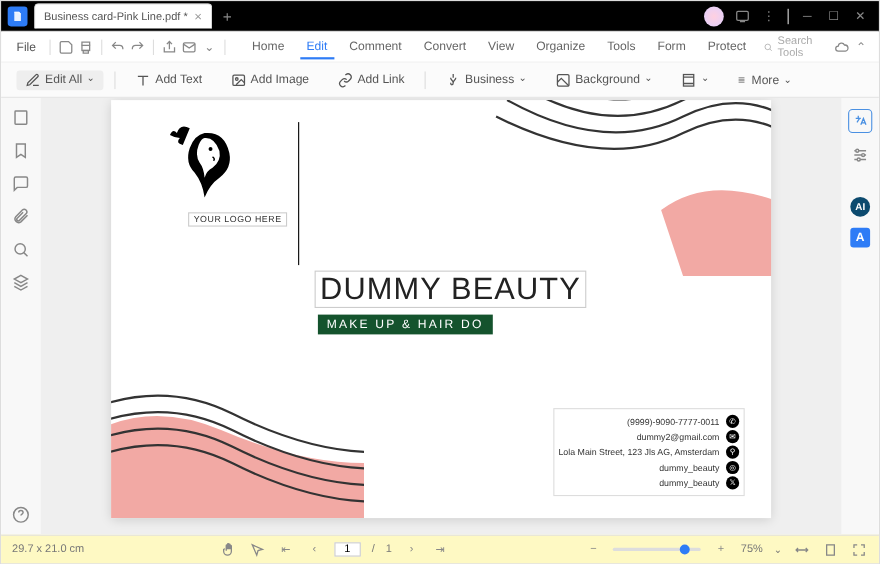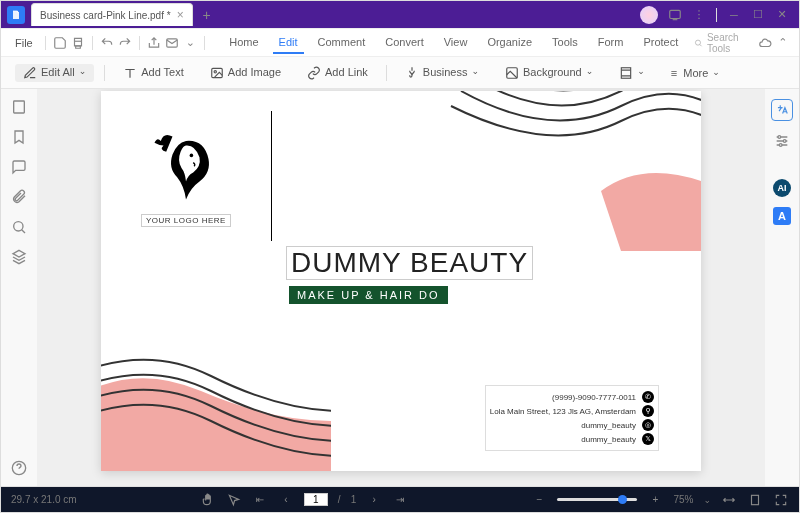--- a/index.html
+++ b/index.html
@@ -1,18 +1,18 @@
 <!DOCTYPE html>
 <html><head>
 <meta charset="utf-8">
 <style>
 *{box-sizing:border-box;margin:0;padding:0;font-family:-apple-system,BlinkMacSystemFont,"Segoe UI",Arial,sans-serif}
 body{background:#f0f0f0;width:800px;height:513px;overflow:hidden;font-size:11px;color:#333}
 .window{background:#fff;height:100%;display:flex;flex-direction:column;border:1px solid #ddd}
-.titlebar{height:28px;display:flex;align-items:center;padding:0 6px;background:#4c1d95;border-bottom:1px solid #eee}
+.titlebar{height:28px;display:flex;align-items:center;padding:0 6px;background:#000000;border-bottom:1px solid #eee}
 .app-icon{width:18px;height:18px;background:#2e7cf6;border-radius:3px;margin-right:6px;display:flex;align-items:center;justify-content:center}
 .app-icon svg{width:12px;height:12px}
 .tab{background:#fff;border:1px solid #ddd;border-bottom:none;border-radius:4px 4px 0 0;padding:4px 8px;display:flex;align-items:center;gap:6px;font-size:10px;color:#555;margin-right:4px}
 .tab-close{color:#999;cursor:pointer;font-size:12px}
 .tab-add{width:20px;height:20px;display:flex;align-items:center;justify-content:center;color:#888;font-size:14px;cursor:pointer}
 .title-spacer{flex:1}
 .title-btns{display:flex;gap:2px;align-items:center}
 .title-btn{width:22px;height:22px;display:flex;align-items:center;justify-content:center;color:#888;cursor:pointer}
 .ai-circle{width:18px;height:18px;border-radius:50%;background:radial-gradient(circle,#ffd0e0,#e0d0ff);margin-right:4px}
 .menubar{height:28px;display:flex;align-items:center;padding:0 8px;gap:2px;border-bottom:1px solid #eee;font-size:11px}
@@ -31,31 +31,31 @@
 .main{flex:1;display:flex;overflow:hidden}
 .left-rail{width:36px;background:#f8f8f8;display:flex;flex-direction:column;align-items:center;padding:10px 0;gap:14px}
 .rail-icon{width:16px;height:16px;color:#888;cursor:pointer;display:flex;align-items:center;justify-content:center}
 .canvas-area{flex:1;background:#efefef;position:relative;display:flex;justify-content:center;padding:0;overflow:hidden}
 .right-rail{width:34px;background:#f8f8f8;display:flex;flex-direction:column;align-items:center;padding:10px 0;gap:10px}
 .right-btn{width:20px;height:20px;display:flex;align-items:center;justify-content:center;cursor:pointer;font-size:11px}
 .ai-badge{width:18px;height:18px;border-radius:50%;background:#0c4a6e;color:#fff;font-size:9px;display:flex;align-items:center;justify-content:center;font-weight:bold}
 .canvas{width:600px;height:380px;background:#fff;box-shadow:0 2px 10px rgba(0,0,0,.15);margin-top:2px;position:relative;overflow:hidden}
 .wave-tr{position:absolute;top:-40px;right:-40px;width:300px;height:200px}
 .wave-bl{position:absolute;bottom:-30px;left:-30px;width:260px;height:180px}
-.logo-box{position:absolute;top:32px;left:40px;width:120px;text-align:left}
+.logo-box{position:absolute;top:12px;left:40px;width:120px;text-align:right}
 .logo-svg{width:90px;height:90px}
 .logo-caption{font-size:8px;letter-spacing:.5px;color:#333;border:1px solid #ccc;padding:1px 4px;display:inline-block}
 .vline{position:absolute;top:20px;left:170px;width:1px;height:130px;background:#000}
 .title-box{position:absolute;top:155px;left:185px;font-size:28px;font-weight:400;color:#222;border:1px solid #ccc;padding:0 4px;letter-spacing:1px}
 .subtitle{position:absolute;top:195px;left:188px;background:#14532d;color:#fff;font-size:11px;padding:3px 8px;letter-spacing:2px}
 .body-text{position:absolute;top:218px;left:188px;width:230px;font-size:9px;color:#444;border:1px solid #ccc;padding:2px 4px;line-height:1.3}
-.contact{position:absolute;bottom:20px;right:42px;text-align:right;font-size:8px;color:#333;border:1px solid #ddd;padding:3px 4px}
+.contact{position:absolute;bottom:20px;right:24px;text-align:right;font-size:8px;color:#333;border:1px solid #ddd;padding:3px 4px}
 .contact-row{display:flex;align-items:center;justify-content:flex-end;gap:6px;margin:2px 0}
 .c-icon{width:12px;height:12px;background:#000;border-radius:50%;display:flex;align-items:center;justify-content:center;color:#fff;font-size:7px}
-.statusbar{height:26px;background:#0f172a;border-top:1px solid #e0e0e0;display:flex;align-items:center;padding:0 10px;font-size:10px;color:#777;gap:10px}
+.statusbar{height:26px;background:#fef9c3;border-top:1px solid #e0e0e0;display:flex;align-items:center;padding:0 10px;font-size:10px;color:#777;gap:10px}
 .sb-spacer{flex:1}
 .sb-slider{width:80px;height:3px;background:#ddd;border-radius:2px;position:relative;cursor:pointer}
 .sb-slider-thumb{position:absolute;right:10px;top:-3px;width:9px;height:9px;background:#2e7cf6;border-radius:50%}
 .sb-icon{width:16px;height:16px;display:flex;align-items:center;justify-content:center;color:#888;cursor:pointer}
 .pageinput{width:24px;text-align:center;border:1px solid #ccc;font-size:10px}
 svg{display:block}
 </style>
 </head>
 <body>
 
@@ -287,20 +287,24 @@
         </div>
         <div class="vline"></div>
         <div class="title-box">DUMMY BEAUTY</div>
         <div class="subtitle">MAKE UP &amp; HAIR DO</div>
         <div class="contact">
           <div class="contact-row">
               <span>(9999)-9090-7777-0011</span>
               <span class="c-icon">✆</span>
             </div>
           <div class="contact-row">
+              <span>dummy2@gmail.com</span>
+              <span class="c-icon">✉</span>
+            </div>
+          <div class="contact-row">
               <span>Lola Main Street, 123 Jls AG, Amsterdam</span>
               <span class="c-icon">⚲</span>
             </div>
           <div class="contact-row">
               <span>dummy_beauty</span>
               <span class="c-icon">◎</span>
             </div>
           <div class="contact-row">
               <span>dummy_beauty</span>
               <span class="c-icon">𝕏</span>

